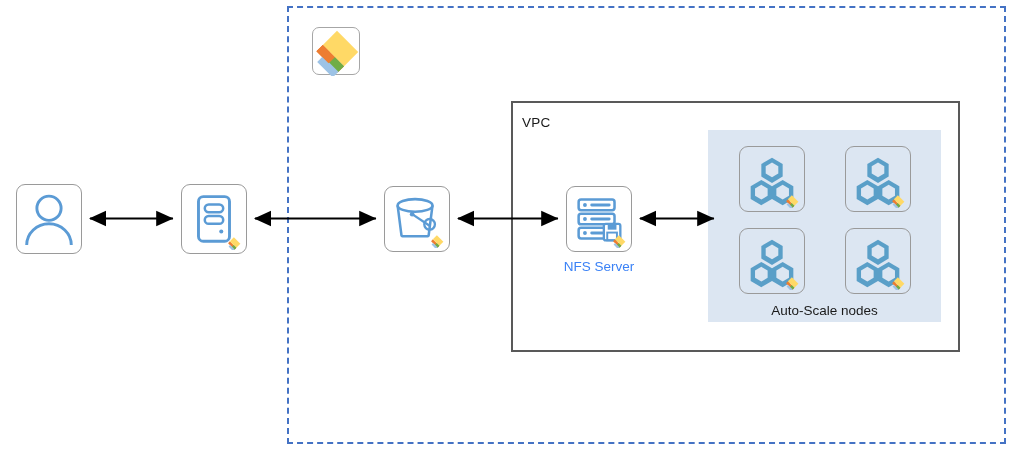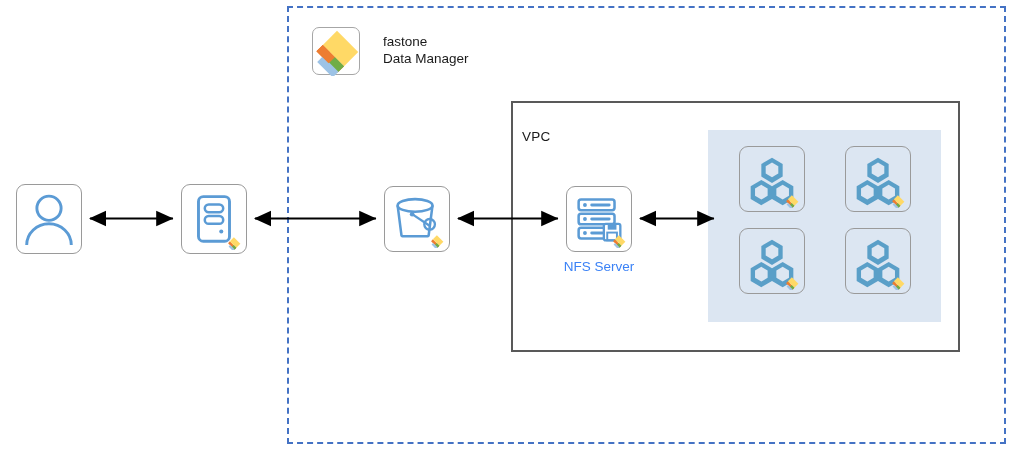--- a/index.html
+++ b/index.html
@@ -119,27 +119,23 @@
       <g transform="rotate(-45 24 24)">
         <rect x="10" y="9" width="9" height="30" fill="#ed7d31"></rect>
         <rect x="10" y="9" width="9" height="10" fill="#ed7d31"></rect>
         <rect x="19" y="9" width="20" height="30" fill="#ffd966"></rect>
         <rect x="10" y="26" width="9" height="13" fill="#70ad47"></rect>
         <rect x="3" y="17" width="8" height="22" fill="#9dc3e6"></rect>
         <rect x="10" y="9" width="9" height="17" fill="#ed7d31"></rect>
       </g>
     </svg>
   </div>
-  <div class="logo-caption" style="left:383px; top:33px;">
-    <div>fastone</div>
-    <div>Data Manager</div>
-  </div>
 
   <div class="abs vpc-box" style="left:511px; top:101px; width:449px; height:251px;"></div>
-  <div class="abs vpc-label" style="left:522px; top:129px;">VPC</div>
+  <div class="abs vpc-label" style="left:522px; top:115px;">VPC</div>
 
   <div class="abs autoscale-group" style="left:708px; top:130px; width:233px; height:192px;"></div>
 
   <div class="tile on-shade" style="left:739px; top:146px; width:66px; height:66px;">
     <svg class="glyph" viewBox="0 0 66 66">
       <g fill="#5a9fc8">
         <path d="M33 11 L44 17.5 L44 30.5 L33 37 L22 30.5 L22 17.5 Z"></path>
         <path d="M22 34 L33 40.5 L33 53.5 L22 60 L11 53.5 L11 40.5 Z"></path>
         <path d="M44 34 L55 40.5 L55 53.5 L44 60 L33 53.5 L33 40.5 Z"></path>
       </g>
@@ -221,20 +217,21 @@
     <svg class="badge" viewBox="0 0 14 14">
       <g transform="rotate(-45 7 7)">
         <rect x="2.0" y="2.2" width="2.6" height="9.2" fill="#ed7d31"></rect>
         <rect x="4.6" y="2.2" width="5.6" height="9.2" fill="#ffd966"></rect>
         <rect x="2.0" y="7.6" width="2.6" height="3.8" fill="#70ad47"></rect>
         <rect x="-0.1" y="5.0" width="2.2" height="6.4" fill="#9dc3e6"></rect>
       </g>
     </svg>
   </div>
 
+  <div class="abs autoscale-label" style="left:708px; top:303px; width:233px;">Auto-Scale nodes</div>
 
   <div class="tile" style="left:16px; top:184px; width:66px; height:70px;">
     <svg class="glyph" viewBox="0 0 66 70">
       <circle cx="33" cy="24" r="12.5" fill="none" stroke="#5b9bd5" stroke-width="3"></circle>
       <path d="M10 62 a23 22 0 0 1 46 0" fill="none" stroke="#5b9bd5" stroke-width="3"></path>
     </svg>
   </div>
 
   <div class="tile" style="left:181px; top:184px; width:66px; height:70px;">
     <svg class="glyph" viewBox="0 0 66 70">

